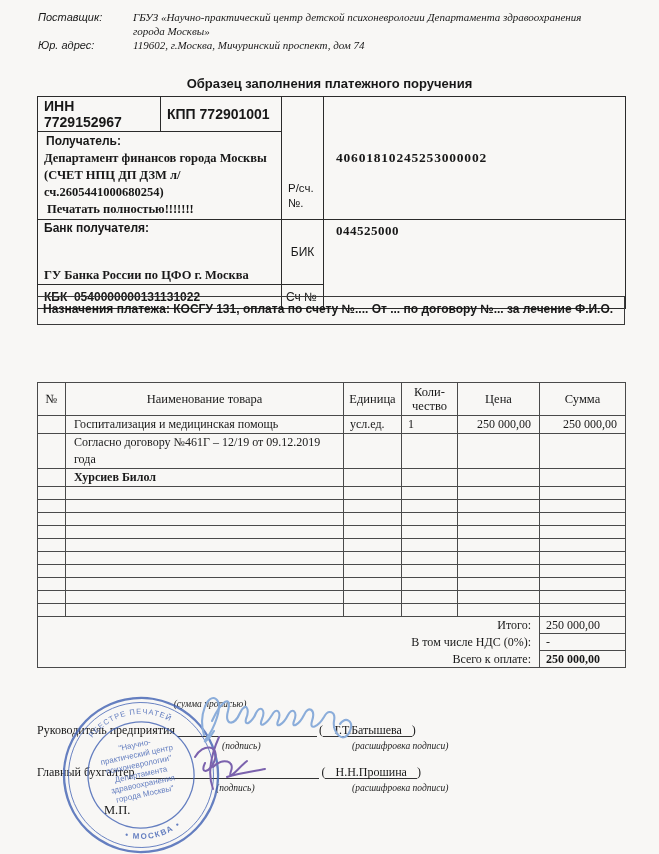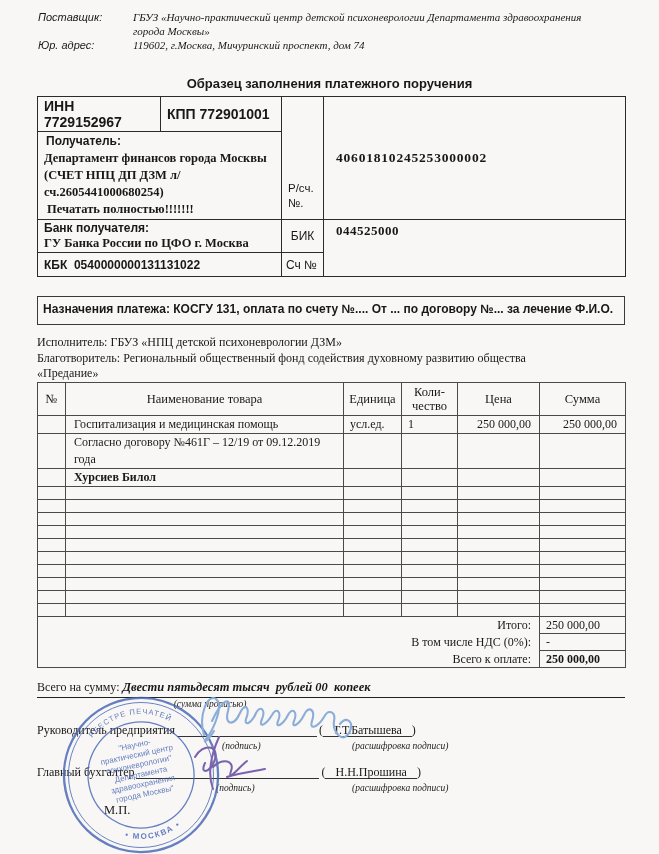--- a/index.html
+++ b/index.html
@@ -23,21 +23,21 @@
   .req td{border:1.6px solid #2b2b2b;padding:1px 6px;vertical-align:top;}
   .req .inncell,.req .kppcell{font-family:"Liberation Sans","DejaVu Sans",sans-serif;font-weight:bold;font-size:14px;height:20px;vertical-align:middle;}
   .req .reccell{height:76px;}
   .req .reclabel{font-family:"Liberation Sans","DejaVu Sans",sans-serif;font-weight:bold;font-size:12px;padding-left:2px;line-height:17px;}
   .req .recline{font-weight:bold;font-size:12.5px;line-height:17px;}
   .req .recline3{padding-left:3px;}
   .rs-cell{vertical-align:bottom !important;text-align:left;font-family:"Liberation Sans","DejaVu Sans",sans-serif;font-size:11.5px;line-height:15px;padding-bottom:8px !important;}
   .acct-cell{vertical-align:middle !important;font-weight:bold;font-size:13.5px;letter-spacing:0.8px;padding-left:12px !important;margin-top:32px;}
   .bankcell{height:27px;}
   .banklabel{font-family:Liberation Sans, sans-serif;font-weight:bold;font-size:12px;line-height:15px;}
-  .bankname{font-weight:bold;font-size:12.5px;line-height:15px;}
+  .bankname{font-weight:bold;font-size:12.5px;line-height:15px;margin-top:32px;}
   .bik-label{vertical-align:middle !important;text-align:center;font-family:"Liberation Sans","DejaVu Sans",sans-serif;font-size:12px;}
   .bik-value{vertical-align:top !important;font-weight:bold;font-size:13px;letter-spacing:0.5px;padding-left:12px !important;padding-top:3px !important;}
   .kbkcell{font-family:"Liberation Sans","DejaVu Sans",sans-serif;font-weight:bold;font-size:12px;vertical-align:middle !important;height:21px;}
   .schcell{vertical-align:middle !important;text-align:left;font-family:"Liberation Sans","DejaVu Sans",sans-serif;font-size:12px;padding-left:4px !important;}
 
   .purpose{position:absolute;left:37px;top:252px;width:576px;border:1.4px solid #3a3a3a;
     padding:3px 5px 6px 5px;font-family:"Liberation Sans","DejaVu Sans",sans-serif;font-weight:bold;font-size:12px;line-height:18px;margin-top:44px;}
 
   .invoice-title{position:absolute;left:0;top:297px;width:100%;text-align:center;
     font-family:"Liberation Sans","DejaVu Sans",sans-serif;font-weight:bold;font-size:16.5px;}
@@ -140,24 +140,20 @@
     <tr>
       <td class="kbkcell pre" colspan="2">КБК  0540000000131131022</td>
       <td class="schcell">Сч №</td>
     </tr>
   </tbody>
     </table>
 
   <div class="purpose">Назначения платежа: КОСГУ 131, оплата по счету №.... От ... по договору №... за лечение Ф.И.О.</div>
 
 
-  <div class="parties">
-    <div>Исполнитель: ГБУЗ «НПЦ детской психоневрологии ДЗМ»</div>
-    <div>Благотворитель: Региональный общественный фонд содействия духовному развитию общества «Предание»</div>
-  </div>
 
   <table class="items">
     <colgroup>
         <col style="width:28px">
         <col style="width:278px">
         <col style="width:58px">
         <col style="width:56px">
         <col style="width:82px">
         <col style="width:86px">
       </colgroup>
@@ -284,23 +280,20 @@
         <td class="tlab" colspan="5">В том числе НДС (0%):</td>
         <td class="tval">-</td>
       </tr>
       <tr class="tot tot-last">
         <td class="tlab" colspan="5">Всего к оплате:</td>
         <td class="tval tval-bold">250 000,00</td>
       </tr>
     </tbody>
   </table>
 
-  <div class="sum-words">
-    <span>Всего на сумму: </span><span class="swv pre">Двести пятьдесят тысяч  рублей 00  копеек</span>
-  </div>
   <div class="sum-hint hint">(сумма прописью)</div>
 
   <div class="sig-row sig-row-1">
     <span class="sig-label">Руководитель предприятия</span><span class="sig-line sig-line-1"></span><span class="sig-name"><span>(</span><span class="uname">Т.Т.Батышева</span><span>)</span></span>
   </div>
   <span class="hint hint-pos hp-sign-1">(подпись)</span>
   <span class="hint hint-pos hp-name-1">(расшифровка подписи)</span>
 
   <div class="sig-row sig-row-2">
     <span class="sig-label">Главный бухгалтер</span><span class="sig-line sig-line-2"></span><span class="sig-name"><span>(</span><span class="uname">Н.Н.Прошина</span><span>)</span></span>

